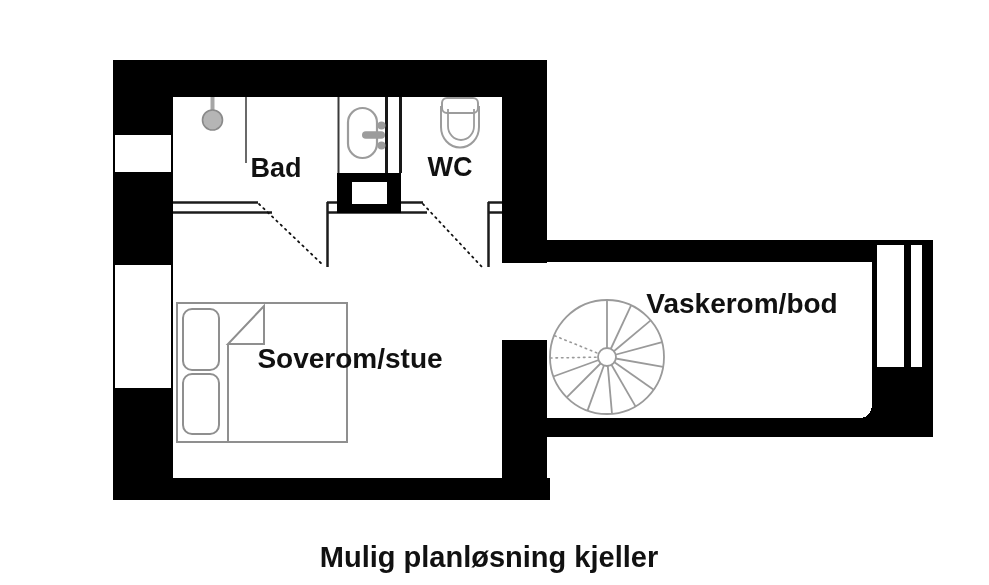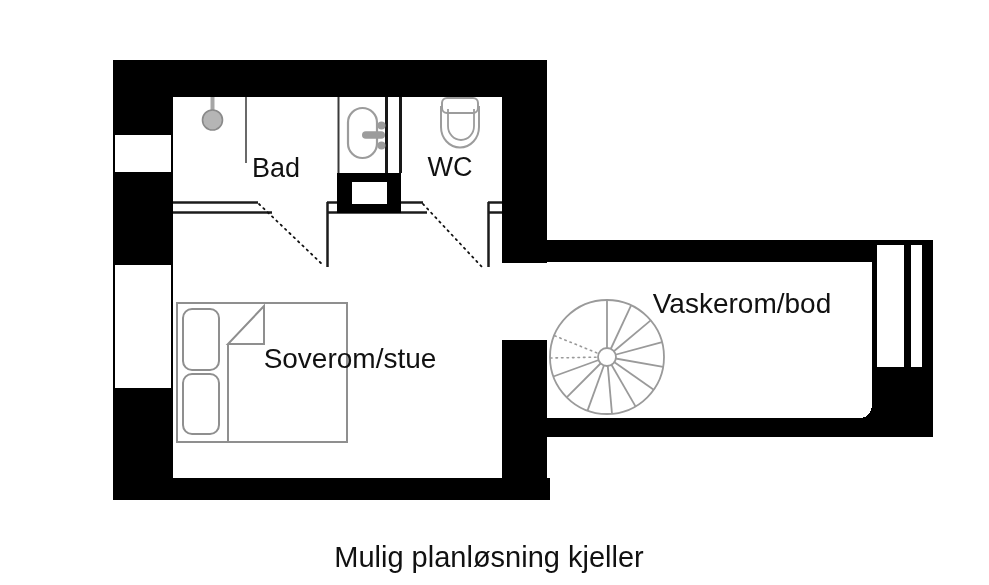--- a/index.html
+++ b/index.html
@@ -1,17 +1,17 @@
 <!DOCTYPE html>
 <html><head>
 <meta charset="utf-8">
 <style>
   html,body{margin:0;padding:0;background:#ffffff;}
   .canvas{position:relative;width:989px;height:585px;background:#ffffff;overflow:hidden;
-          font-family:"Liberation Sans", sans-serif;}
+          font-family:"Liberation Sans", sans-serif;font-weight:bold;}
   svg{display:block;}
   .wall{fill:#000000;shape-rendering:crispEdges;}
   .punch{fill:#ffffff;shape-rendering:crispEdges;}
   .winline{fill:#000000;shape-rendering:crispEdges;}
   .partition{stroke:#1c1c1c;stroke-width:2.5;fill:none;}
   .thinline{stroke:#3a3a3a;stroke-width:2;fill:none;}
   .dotted{stroke:#111111;stroke-width:1.8;fill:none;stroke-dasharray:1.5 4.5;stroke-linecap:round;}
   .fixture{stroke:#9c9c9c;stroke-width:2.2;fill:none;}
   .fixture-fill{stroke:#9c9c9c;stroke-width:2.2;fill:#ffffff;}
   .bedline{stroke:#8f8f8f;stroke-width:2;fill:none;}

